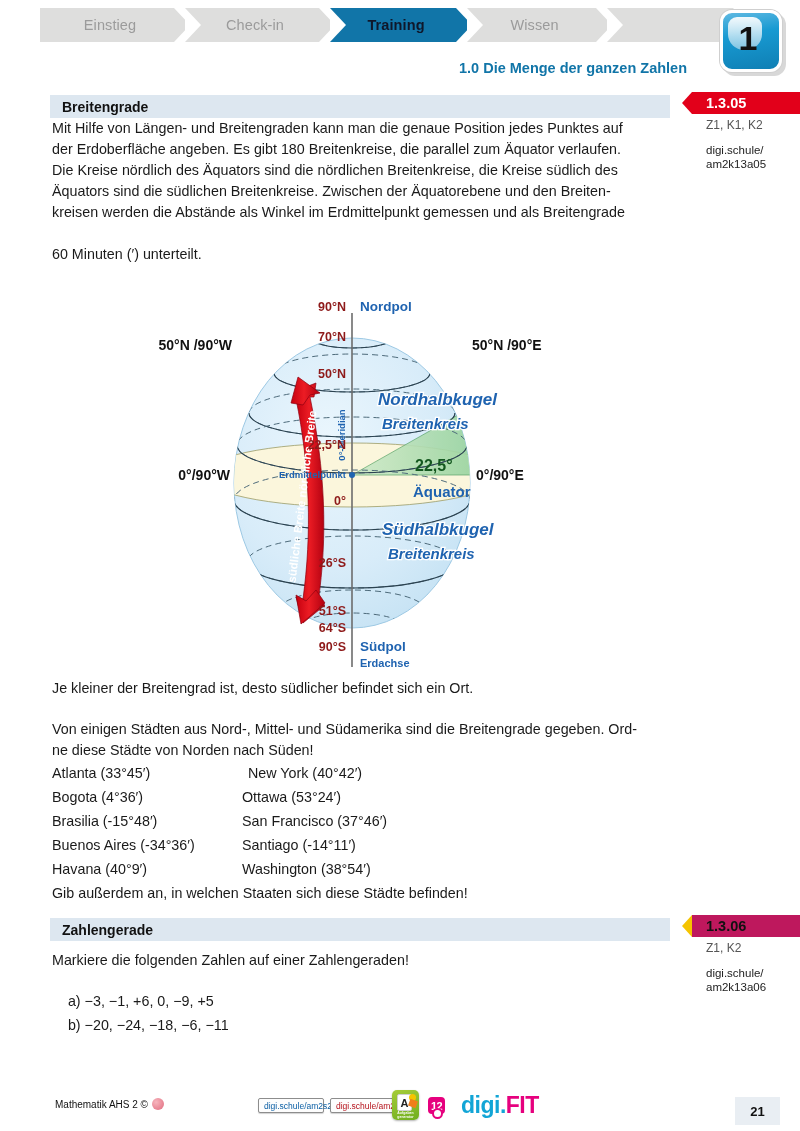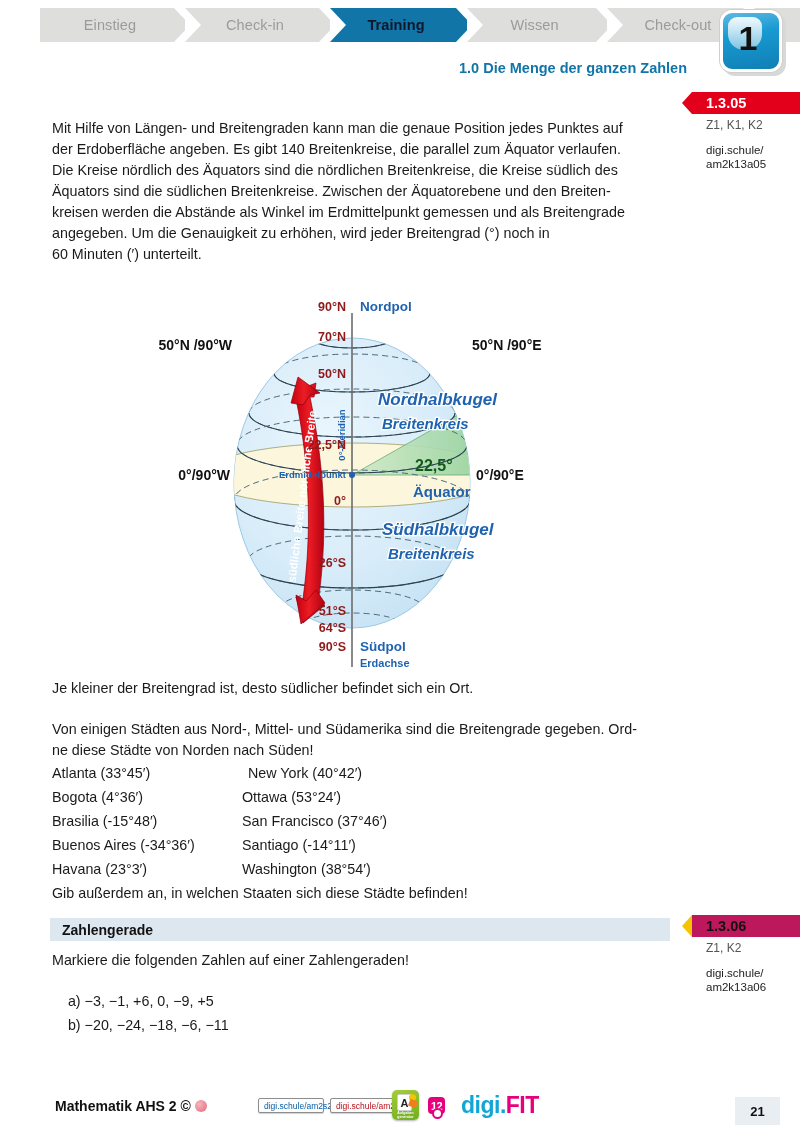--- a/index.html
+++ b/index.html
@@ -206,26 +206,25 @@
     width: 470px;
     height: 400px;
   }
   .figure svg { display: block; }
 
   
   .footer-text {
     position: absolute;
     left: 55px;
     top: 1098px;
-    font-size: 14px;
+    font-size: 10px;
     color: #111;
     display: flex;
     align-items: center;
     gap: 4px;
-    font-weight: bold;
   }
   .apple-icon {
     display: inline-block;
     width: 12px; height: 12px;
     border-radius: 50%;
     background: radial-gradient(circle at 35% 35%, #f7b5bd, #e06a7d);
     position: relative;
   }
   .chip {
     position: absolute;
@@ -346,52 +345,51 @@
     </div>
     <div class="crumb" style="width:108px">
       <span>Check-in</span>
     </div>
     <div class="crumb active" style="width:100px">
       <span>Training</span>
     </div>
     <div class="crumb" style="width:103px">
       <span>Wissen</span>
     </div>
-    <div class="crumb" style="width:110px">
-      <span>Check-out</span>
-    </div>
     <div class="crumb" style="width:100px">
       
     </div>
   </div>
 
   <div class="chapter-badge">
     <div class="shadowbox"></div>
     <div class="face">
       <div class="gloss"></div>
     </div>
     <div class="num">1</div>
   </div>
 
   <div class="chapter-title">1.0 Die Menge der ganzen Zahlen</div>
 
+  <div class="section-bar" style="top:95px">
+    <span>Breitengrade</span>
+  </div>
 
   <div class="tag red" style="top:92px">
     <span class="tag-label">1.3.05</span>
   </div>
   <div class="tag-sub" style="top:118px">Z1, K1, K2</div>
   <div class="tag-link" style="top:143px">digi.schule/</div>
   <div class="tag-link" style="top:157px">am2k13a05</div>
 
   <div class="line" style="top:120px">Mit Hilfe von Längen- und Breitengraden kann man die genaue Position jedes Punktes auf</div>
-  <div class="line" style="top:141px">der Erdoberfläche angeben. Es gibt 140 Breitenkreise, die parallel zum Äquator verlaufen.</div>
+  <div class="line" style="top:141px">der Erdoberfläche angeben. Es gibt 180 Breitenkreise, die parallel zum Äquator verlaufen.</div>
   <div class="line" style="top:162px">Die Kreise nördlich des Äquators sind die nördlichen Breitenkreise, die Kreise südlich des</div>
   <div class="line" style="top:183px">Äquators sind die südlichen Breitenkreise. Zwischen der Äquatorebene und den Breiten-</div>
   <div class="line" style="top:204px">kreisen werden die Abstände als Winkel im Erdmittelpunkt gemessen und als Breitengrade</div>
-  <div class="line" style="top:225px">angegeben. Um die Genauigkeit zu erhöhen, wird jeder Breitengrad (°) noch in</div>
   <div class="line" style="top:246px">60 Minuten (′) unterteilt.</div>
 
   <div class="figure">
     <svg width="470" height="400" viewBox="0 0 470 400" xmlns="http://www.w3.org/2000/svg">
       <defs>
         <radialGradient id="sphereGrad" cx="40%" cy="35%" r="75%">
           <stop offset="0%" stop-color="#eaf6fd"></stop>
           <stop offset="60%" stop-color="#d8ecf9"></stop>
           <stop offset="100%" stop-color="#c3e1f3"></stop>
         </radialGradient>
@@ -499,21 +497,21 @@
   </div>
 
   <div class="line" style="top:680px">Je kleiner der Breitengrad ist, desto südlicher befindet sich ein Ort.</div>
   <div class="line" style="top:721px">Von einigen Städten aus Nord-, Mittel- und Südamerika sind die Breitengrade gegeben. Ord-</div>
   <div class="line" style="top:742px">ne diese Städte von Norden nach Süden!</div>
 
   <div class="line" style="top:765px">Atlanta (33°45′)</div>
   <div class="line" style="top:789px">Bogota (4°36′)</div>
   <div class="line" style="top:813px">Brasilia (-15°48′)</div>
   <div class="line" style="top:837px">Buenos Aires (-34°36′)</div>
-  <div class="line" style="top:861px">Havana (23°3′)</div>
+  <div class="line" style="top:861px">Havana (40°9′)</div>
 
   <div class="line col2" style="top:765px;left:248px">New York (40°42′)</div>
   <div class="line col2" style="top:789px">Ottawa (53°24′)</div>
   <div class="line col2" style="top:813px">San Francisco (37°46′)</div>
   <div class="line col2" style="top:837px">Santiago (-14°11′)</div>
   <div class="line col2" style="top:861px">Washington (38°54′)</div>
 
   <div class="line" style="top:885px">Gib außerdem an, in welchen Staaten sich diese Städte befinden!</div>
 
   <div class="section-bar" style="top:918px">

